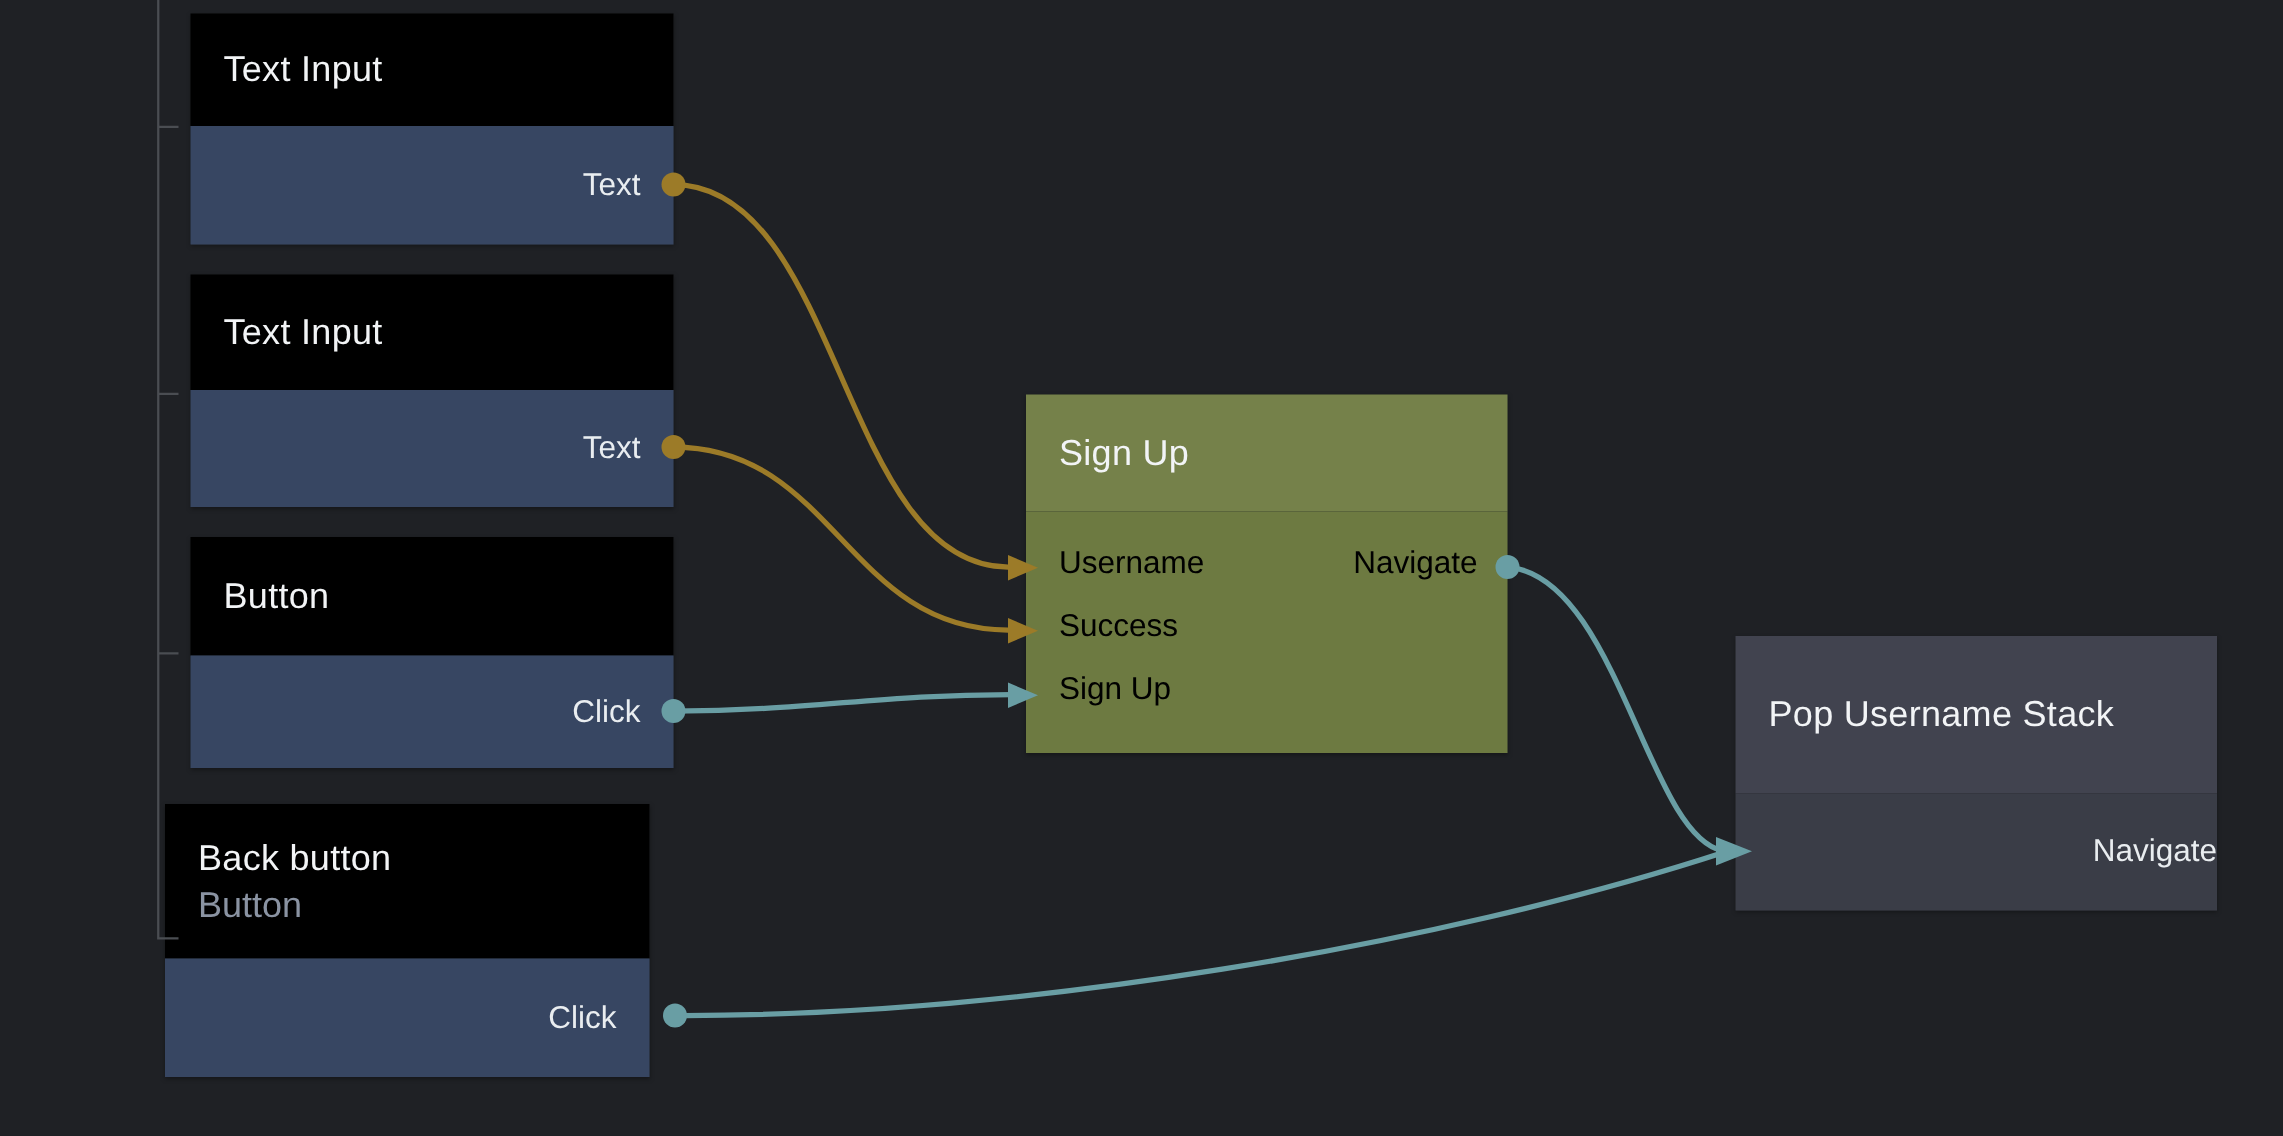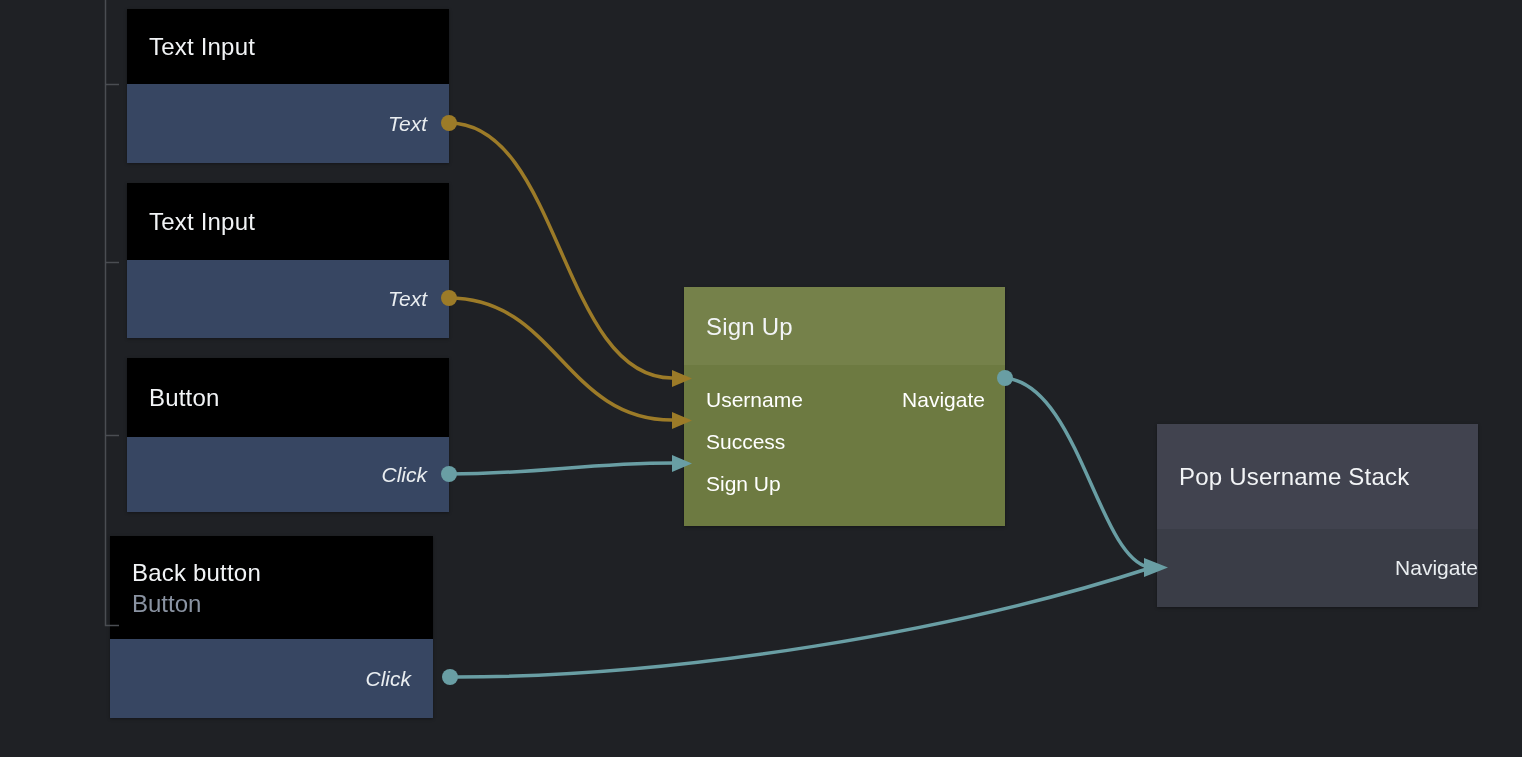--- a/index.html
+++ b/index.html
@@ -28,24 +28,24 @@
   .blue .node-body{background:#374662;}
   
   .green .node-header{background:#75814a;}
   .green .node-body{background:#6d7a41;}
   
   .slate .node-header{background:#41434f;}
   .slate .node-body{background:#3a3d47;}
 
   .port-row-out{
     height:100%;display:flex;align-items:center;justify-content:flex-end;
-    padding-right:22px;box-sizing:border-box;font-style:italic;
+    padding-right:22px;box-sizing:border-box;
   }
   .port-label{color:#e9edf0;font-size:21px;white-space:nowrap;}
-  .green .port-label{color:#ffffff;}
+  .green .port-label{color:#000000;}
   .grid-rows{padding-top:14px;}
   .grid-row{
     height:42px;display:flex;align-items:center;justify-content:space-between;
     padding:0 20px 0 22px;box-sizing:border-box;
   }
   .row-in{height:100%;display:flex;align-items:center;padding-left:22px;box-sizing:border-box;justify-content:flex-end;}
 
   svg.wires{
     position:absolute;left:0;top:0;z-index:5;
     pointer-events:none;
@@ -96,21 +96,21 @@
       <div class="node-title">Back button</div>
       <div class="node-subtitle">Button</div>
     </div>
     <div class="node-body" style="height:79px;">
       <div class="port-row-out">
         <span class="port-label">Click</span>
       </div>
     </div>
   </div>
 
-  <div class="node green" style="left:684px;top:263px;width:321px;margin-top:24px;">
+  <div class="node green" style="left:684px;top:263px;width:321px;">
     <div class="node-header" style="height:78px;">
       <div class="node-title">Sign Up</div>
     </div>
     <div class="node-body grid-rows" style="height:161px;">
       <div class="grid-row">
         <span class="port-label">Username</span>
         <span class="port-label">Navigate</span>
       </div>
       <div class="grid-row">
         <span class="port-label">Success</span>

